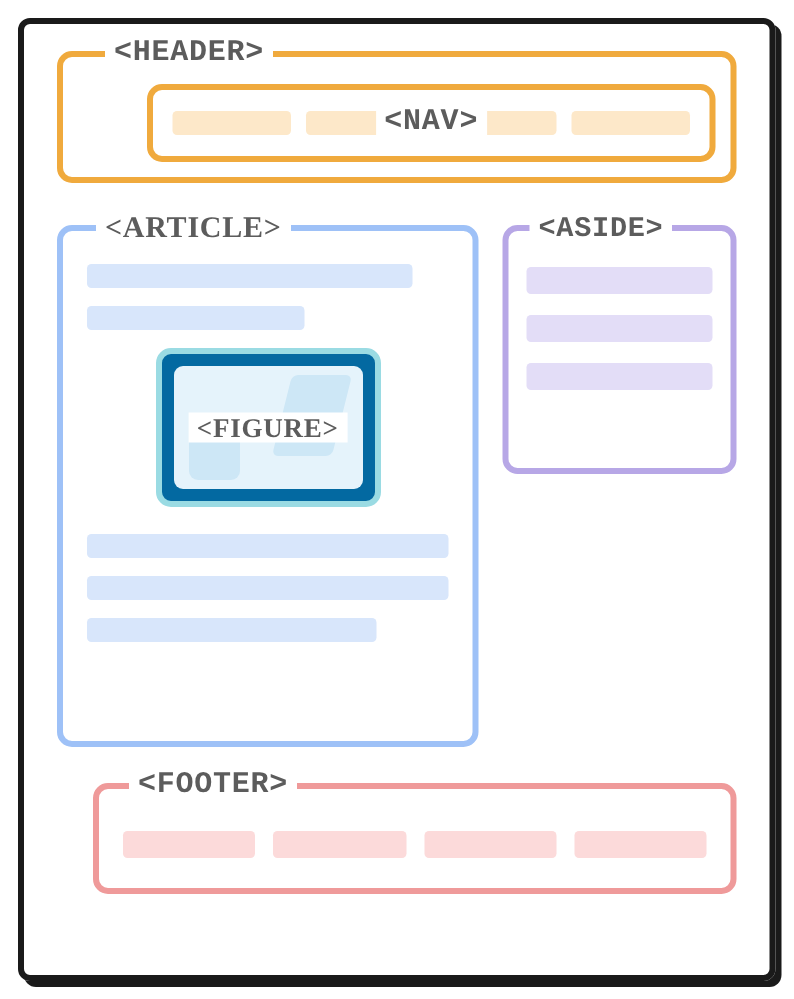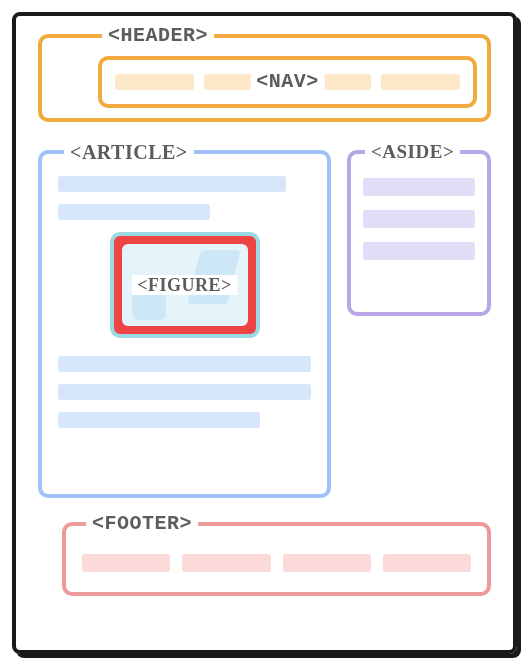--- a/index.html
+++ b/index.html
@@ -36,21 +36,21 @@
     letter-spacing: 0.5px;
     color: #5c5c5c;
     z-index: 5;
     white-space: nowrap;
   }
   .header-block {
     border-color: #f0aa3d;
     height: 88px;
     padding: 18px 10px 10px 10px;
   }
-  .header-block > .label { top: -12px; left: 28px; margin-left: 32px; }
+  .header-block > .label { top: -12px; left: 28px; }
   .nav-block {
     border-color: #f0aa3d;
     height: 52px;
     display: flex;
     align-items: center;
     justify-content: space-around;
     padding: 0 8px;
     margin-left: 46px;
   }
   .nav-block > .label {
@@ -82,21 +82,21 @@
     background: #d8e6fb;
     height: 16px;
     border-radius: 3px;
     margin-bottom: 12px;
   }
   .figure-block {
     border-color: #9adbe3;
     width: 150px;
     height: 106px;
     margin: 8px auto 18px auto;
-    background: #ef4444;
+    background: #0369a1;
     position: relative;
     overflow: hidden;
   }
   .figure-block > .label {
     left: 50%; top: 50%;
     transform: translate(-50%, -50%);
     font-size: 18px;
   }
   .fig-art {
     position: absolute;
@@ -114,24 +114,23 @@
   .fig-shape2 {
     position: absolute;
     right: 22px; top: 14px;
     width: 40px; height: 54px;
     background: #cde7f6;
     transform: skewX(-14deg);
     border-radius: 4px;
   }
   .aside-block {
     border-color: #b7a7e6;
-    width: 144px;
+    width: 156px;
     height: 166px;
     padding: 24px 12px 10px 12px;
-    font-family: Liberation Serif, serif;
   }
   .aside-block > .label { top: -12px; left: 14px; font-size: 19px; }
   .aside-line {
     background: #e3ddf7;
     height: 18px;
     border-radius: 3px;
     margin-bottom: 14px;
   }
   .footer-block {
     border-color: #ef9a9a;

